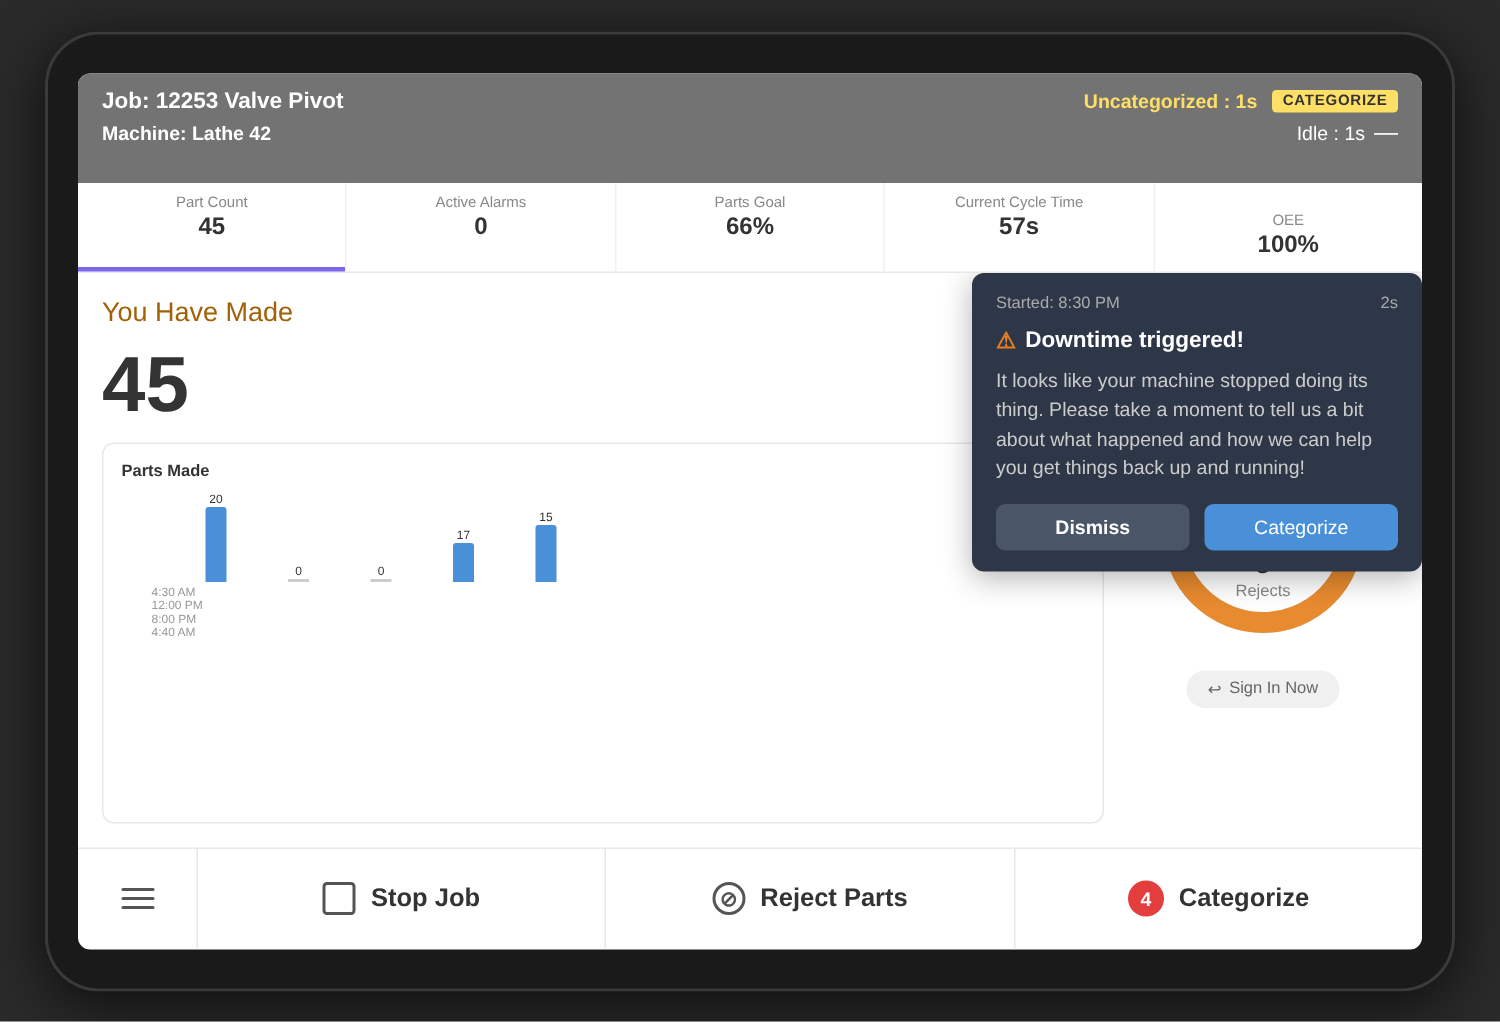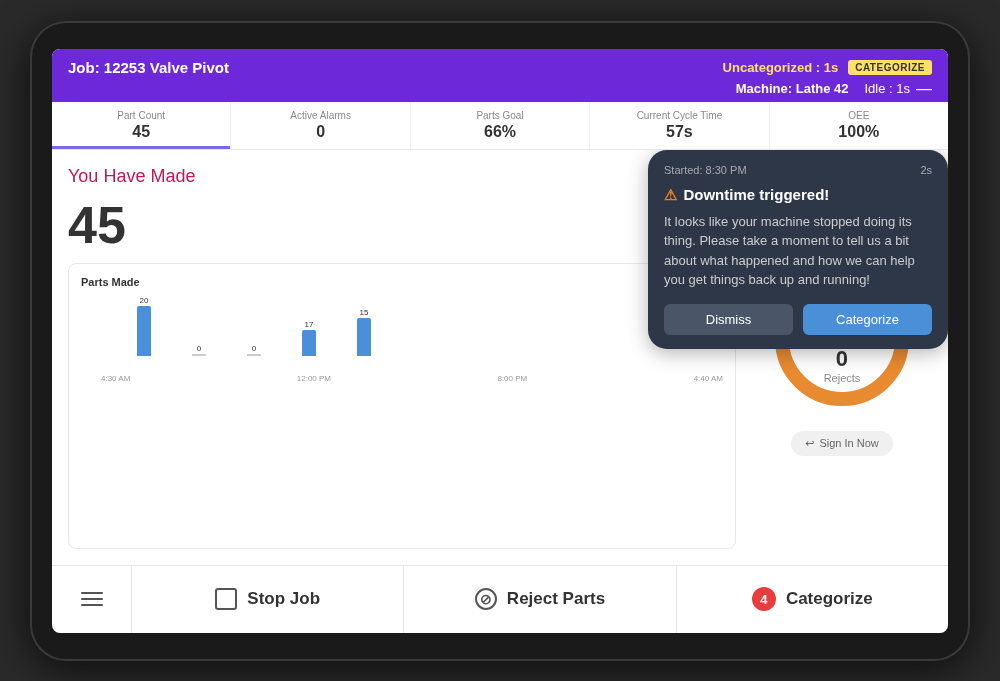--- a/index.html
+++ b/index.html
@@ -28,22 +28,22 @@
       background: #fff;
       width: 100%;
       height: 100%;
       border-radius: 8px;
       overflow: hidden;
       display: flex;
       flex-direction: column;
     }
     
     .header {
-      background: #6d28d9;
-      padding: 10px 16px 4px;
+      background: #737373;
+      padding: 10px 16px 24px;
       color: #fff;
       flex-shrink: 0;
     }
     .header-row1 {
       display: flex;
       justify-content: space-between;
       align-items: center;
       margin-bottom: 4px;
     }
     .header-job {
@@ -67,21 +67,21 @@
       font-size: 10px;
       font-weight: 700;
       padding: 2px 7px;
       border-radius: 3px;
       border: none;
       cursor: pointer;
       letter-spacing: 0.5px;
     }
     .header-row2 {
       display: flex;
-      justify-content: flex-end;
+      justify-content: space-between;
       align-items: center;
     }
     .header-machine {
       font-size: 13px;
       font-weight: 600;
       color: #fff;
     }
     .idle-label {
       font-size: 13px;
       color: #fff;
@@ -102,21 +102,21 @@
       flex-shrink: 0;
       background: #fff;
     }
     .stat-item {
       flex: 1;
       padding: 8px 10px;
       text-align: center;
       border-right: 1px solid #f0f0f0;
       position: relative;
     }
-    .stat-item:last-child { border-right: none; }
+    .stat-item:last-child { border-right: none; margin-top: 12px; }
     .stat-item.active::after {
       content: '';
       position: absolute;
       bottom: 0;
       left: 0;
       right: 0;
       height: 3px;
       background: #7b68ee;
     }
     .stat-label {
@@ -139,21 +139,21 @@
       overflow: hidden;
     }
     
     .left-panel {
       flex: 1;
       display: flex;
       flex-direction: column;
       gap: 12px;
     }
     .you-have-made {
-      color: #be185d;
+      color: #a16207;
       font-size: 18px;
       font-weight: 400;
     }
     .parts-count-big {
       font-size: 52px;
       font-weight: 700;
       color: #333;
       line-height: 1;
     }
     .chart-container {
@@ -276,21 +276,21 @@
       align-items: center;
       gap: 5px;
     }
     
     .downtime-popup {
       position: absolute;
       right: 0;
       top: 0;
       width: 300px;
       background: #2d3748;
-      border-radius: 19px;
+      border-radius: 8px;
       padding: 14px 16px;
       color: #fff;
       z-index: 10;
       box-shadow: 0 4px 20px rgba(0,0,0,0.3);
     }
     .popup-header {
       display: flex;
       justify-content: space-between;
       align-items: center;
       margin-bottom: 10px;
@@ -327,21 +327,21 @@
       gap: 10px;
     }
     .dismiss-btn {
       flex: 1;
       background: #4a5568;
       border: none;
       border-radius: 6px;
       color: #fff;
       padding: 8px;
       font-size: 13px;
-      font-weight: 400;
+      font-weight: 700;
       cursor: pointer;
     }
     .categorize-btn-popup {
       flex: 1;
       background: #4a90d9;
       border: none;
       border-radius: 6px;
       color: #fff;
       padding: 8px;
       font-size: 13px;
@@ -500,21 +500,21 @@
               <div class="bar-group">
                 <span class="bar-label">17</span>
                 <div class="bar" style="height:26px;"></div>
               </div>
 
               <div class="bar-group">
                 <span class="bar-label">15</span>
                 <div class="bar" style="height:38px;"></div>
               </div>
             </div>
-            <div style="display:flex; justify-content:space-between; padding-left:20px; margin-top:18px;">
+            <div style="display:flex; justify-content:space-between; padding-left:20px; margin-top:2px;flex-direction:column;">
               <span class="x-label">4:30 AM</span>
               <span class="x-label">12:00 PM</span>
               <span class="x-label">8:00 PM</span>
               <span class="x-label">4:40 AM</span>
             </div>
           </div>
         </div>
       </div>
 
       <div class="center-panel">

